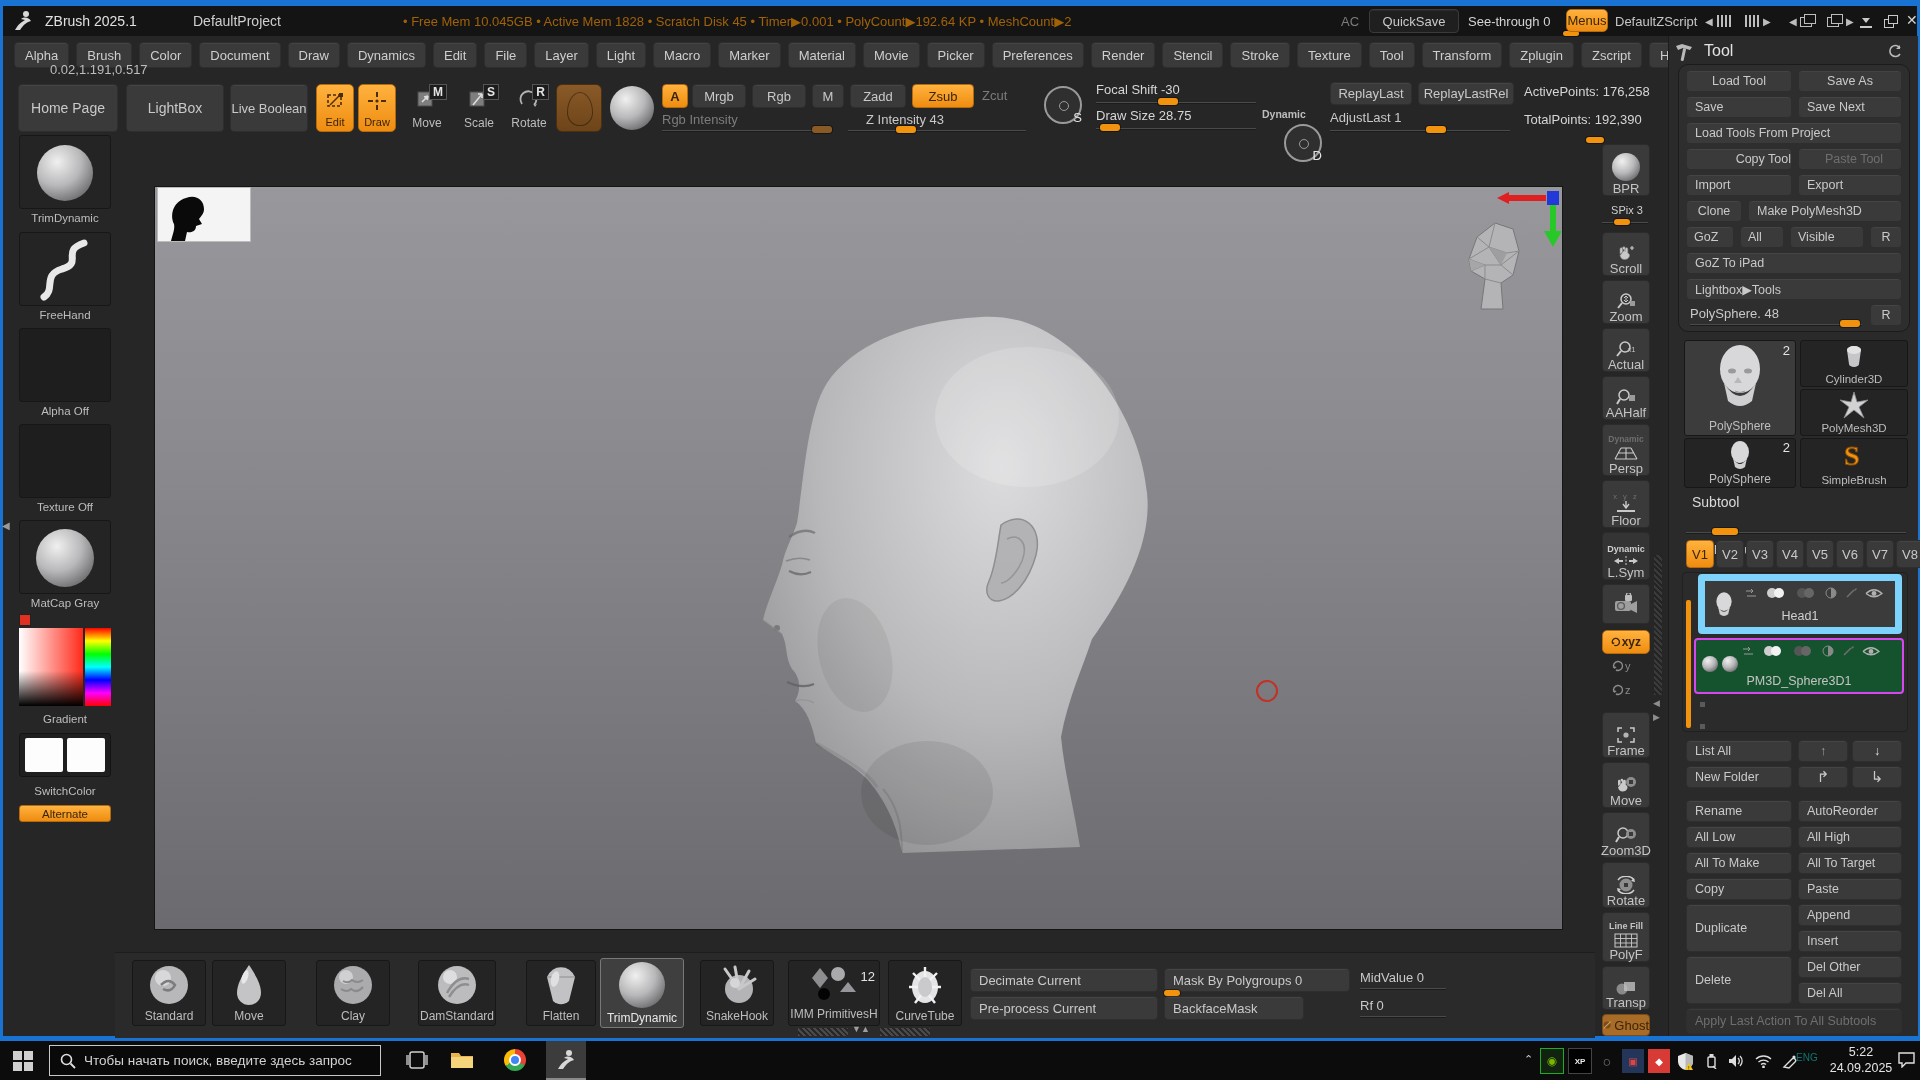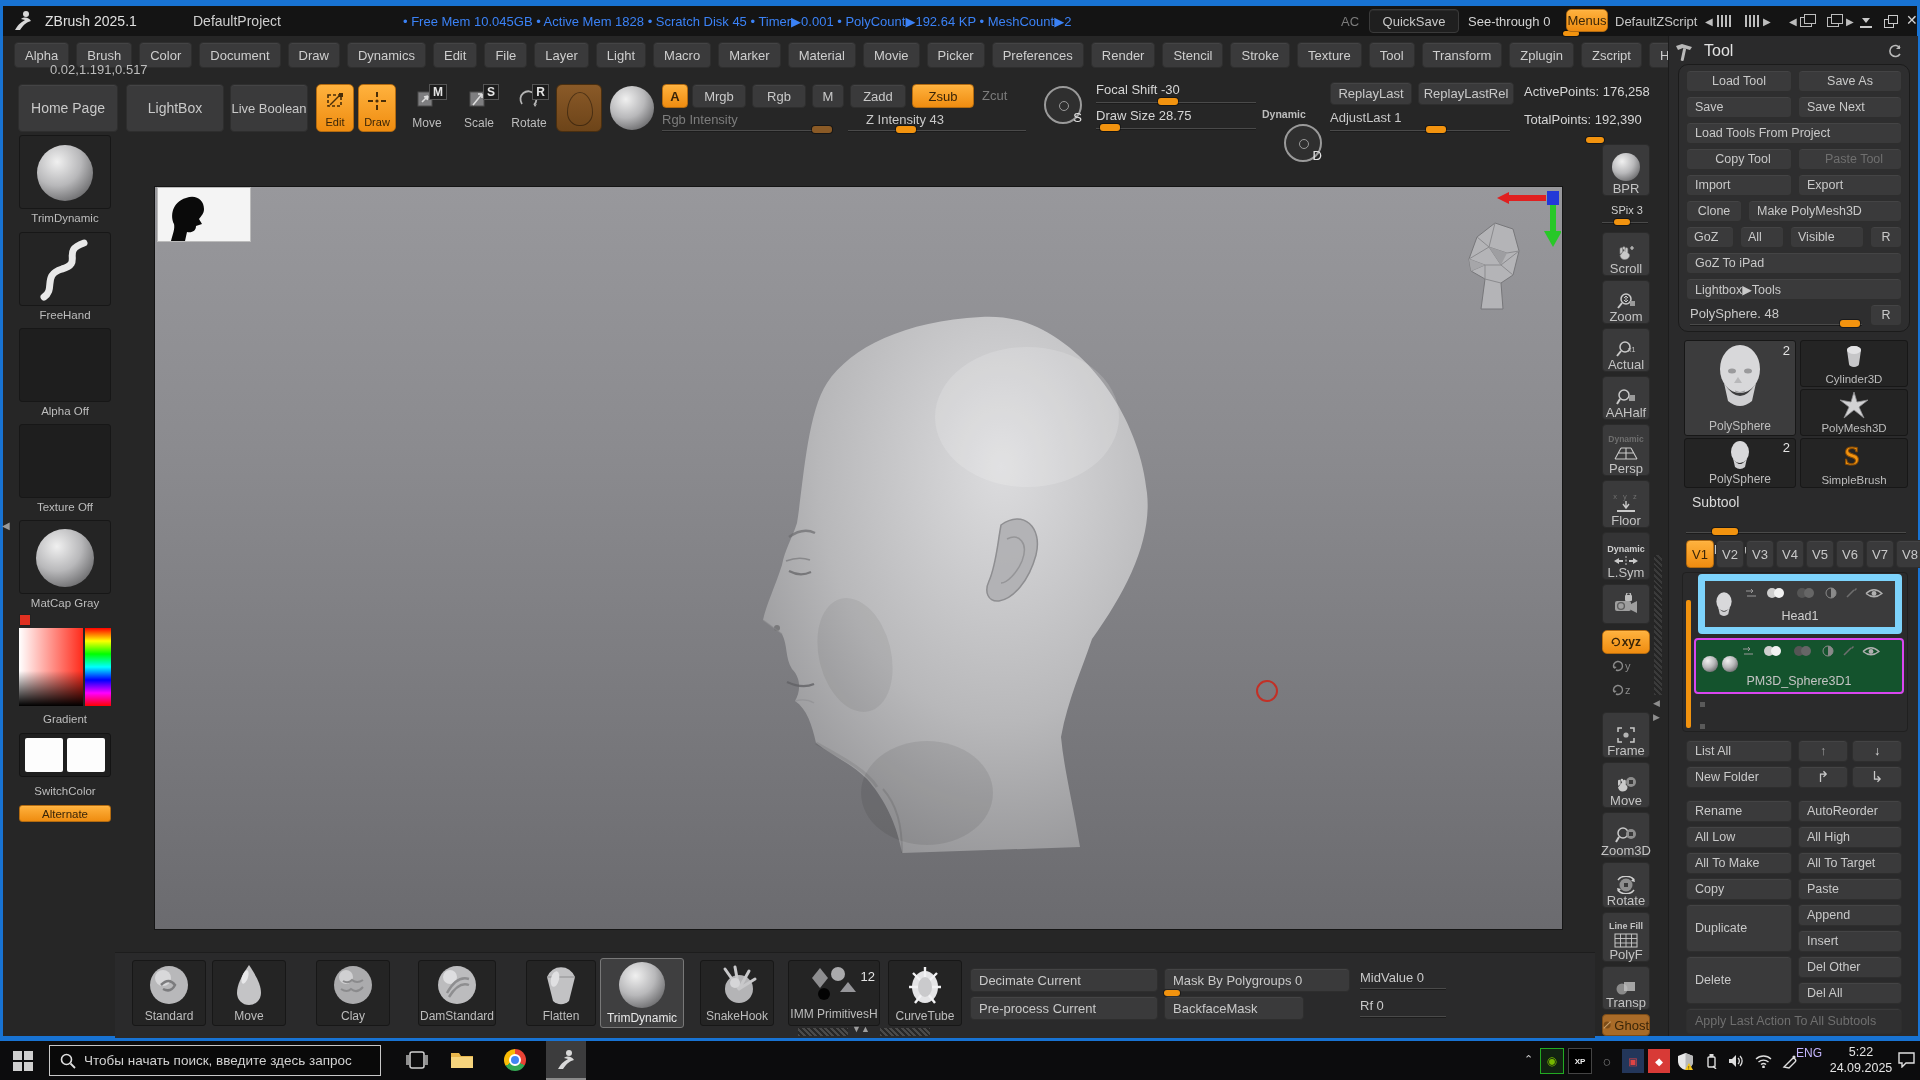--- a/index.html
+++ b/index.html
@@ -41,21 +41,21 @@
   <div class="b" style="left:1917px;top:6px;width:3px;height:1035px;background:#1873d3;"></div>
   <div class="b" style="left:0;top:1036px;width:1920px;height:5px;background:#1873d3;"></div>
 
   <div class="b" style="left:3px;top:6px;width:1914px;height:30px;background:#141414;">
     <svg class="b" style="left:8px;top:3px;" width="24" height="24" viewBox="0 0 24 24">
       <circle cx="15" cy="5" r="3" fill="#d8d8d8"></circle>
       <path d="M4 21 C8 14 11 13 14 11 L10 10 C14 7 18 9 20 12 C16 13 13 15 9 21 Z" fill="#d8d8d8"></path>
     </svg>
     <span class="b lbl" style="left:42px;top:7px;font-size:14px;color:#e0e0e0;">ZBrush 2025.1</span>
     <span class="b lbl" style="left:190px;top:7px;font-size:14px;color:#cfcfcf;">DefaultProject</span>
-    <span class="b lbl" style="left:400px;top:8px;font-size:13px;color:#3b82f6;">• Free Mem 10.045GB   • Active Mem 1828  • Scratch Disk 45  •  Timer▶0.001   • PolyCount▶192.64 KP    • MeshCount▶2</span>
+    <span class="b lbl" style="left:400px;top:8px;font-size:13px;color:#a16207;">• Free Mem 10.045GB   • Active Mem 1828  • Scratch Disk 45  •  Timer▶0.001   • PolyCount▶192.64 KP    • MeshCount▶2</span>
     <span class="b lbl dim" style="left:1338px;top:8px;">AC</span>
     <div class="b btn c" style="left:1366px;top:3px;width:90px;height:24px;background:#1f1f1f;border-color:#3a3a3a;">
         <span>QuickSave</span>
       </div>
     <span class="b lbl" style="left:1465px;top:8px;color:#d4d4d4;">See-through  0</span>
     <div class="b shandle" style="left:1560px;top:25px;width:16px;height:5px;"></div>
     <div class="b btn c obtn" style="left:1563px;top:3px;width:42px;height:23px;border-radius:5px;font-weight:normal;">
         <span>Menus</span>
       </div>
     <span class="b lbl" style="left:1612px;top:8px;color:#c6c6c6;">DefaultZScript</span>
@@ -556,21 +556,21 @@
     </div>
   <div class="b btn c tb" style="left:1686px;top:96px;width:106px;justify-content:flex-start;padding-left:8px;">
       <span>Save</span>
     </div>
   <div class="b btn c tb" style="left:1798px;top:96px;width:104px;justify-content:flex-start;padding-left:8px;">
       <span>Save Next</span>
     </div>
   <div class="b btn c tb" style="left:1686px;top:122px;width:216px;justify-content:flex-start;padding-left:8px;">
       <span>Load Tools From Project</span>
     </div>
-  <div class="b btn c tb" style="left:1686px;top:148px;width:106px;justify-content:center;padding-left:8px;">
+  <div class="b btn c tb" style="left:1686px;top:148px;width:106px;justify-content:flex-end;padding-left:8px;">
       <span>Copy Tool</span>
     </div>
   <div class="b btn c tb dim" style="left:1798px;top:148px;width:104px;justify-content:center;padding-left:8px;">
       <span>Paste Tool</span>
     </div>
   <div class="b btn c tb" style="left:1686px;top:174px;width:106px;justify-content:flex-start;padding-left:8px;">
       <span>Import</span>
     </div>
   <div class="b btn c tb" style="left:1798px;top:174px;width:104px;justify-content:flex-start;padding-left:8px;">
       <span>Export</span>
@@ -985,21 +985,21 @@
             <circle cx="8.5" cy="12" r="1.4" fill="#ddd"></circle>
           </svg>
         </div>
       <div class="trayico">
           <svg width="15" height="15" viewBox="0 0 15 15">
             <path d="M2 13 L10 5 a1.8 1.8 0 0 1 3 3 L7 14 Z" fill="none" stroke="#ddd" stroke-width="1.4"></path>
             <circle cx="12" cy="3" r="1.6" fill="#ddd"></circle>
           </svg>
         </div>
     </div>
-    <span class="b" style="left:1796px;top:5px;color:#c4b5fd;font-size:12px;">ENG</span>
+    <span class="b" style="left:1796px;top:11px;color:#0f766e;font-size:10px;">ENG</span>
     <div class="b" style="left:1828px;top:3px;width:66px;text-align:center;color:#e4e4e4;font-size:12.5px;line-height:16px;">
       <div>5:22</div>
       <div>24.09.2025</div>
     </div>
     <svg class="b" style="left:1898px;top:11px;" width="17" height="16" viewBox="0 0 17 16">
         <path d="M1 1 h15 v10 h-8 l-4 4 v-4 h-3 z" fill="none" stroke="#e0e0e0" stroke-width="1.4"></path>
       </svg>
   </div>
 
 </div>

